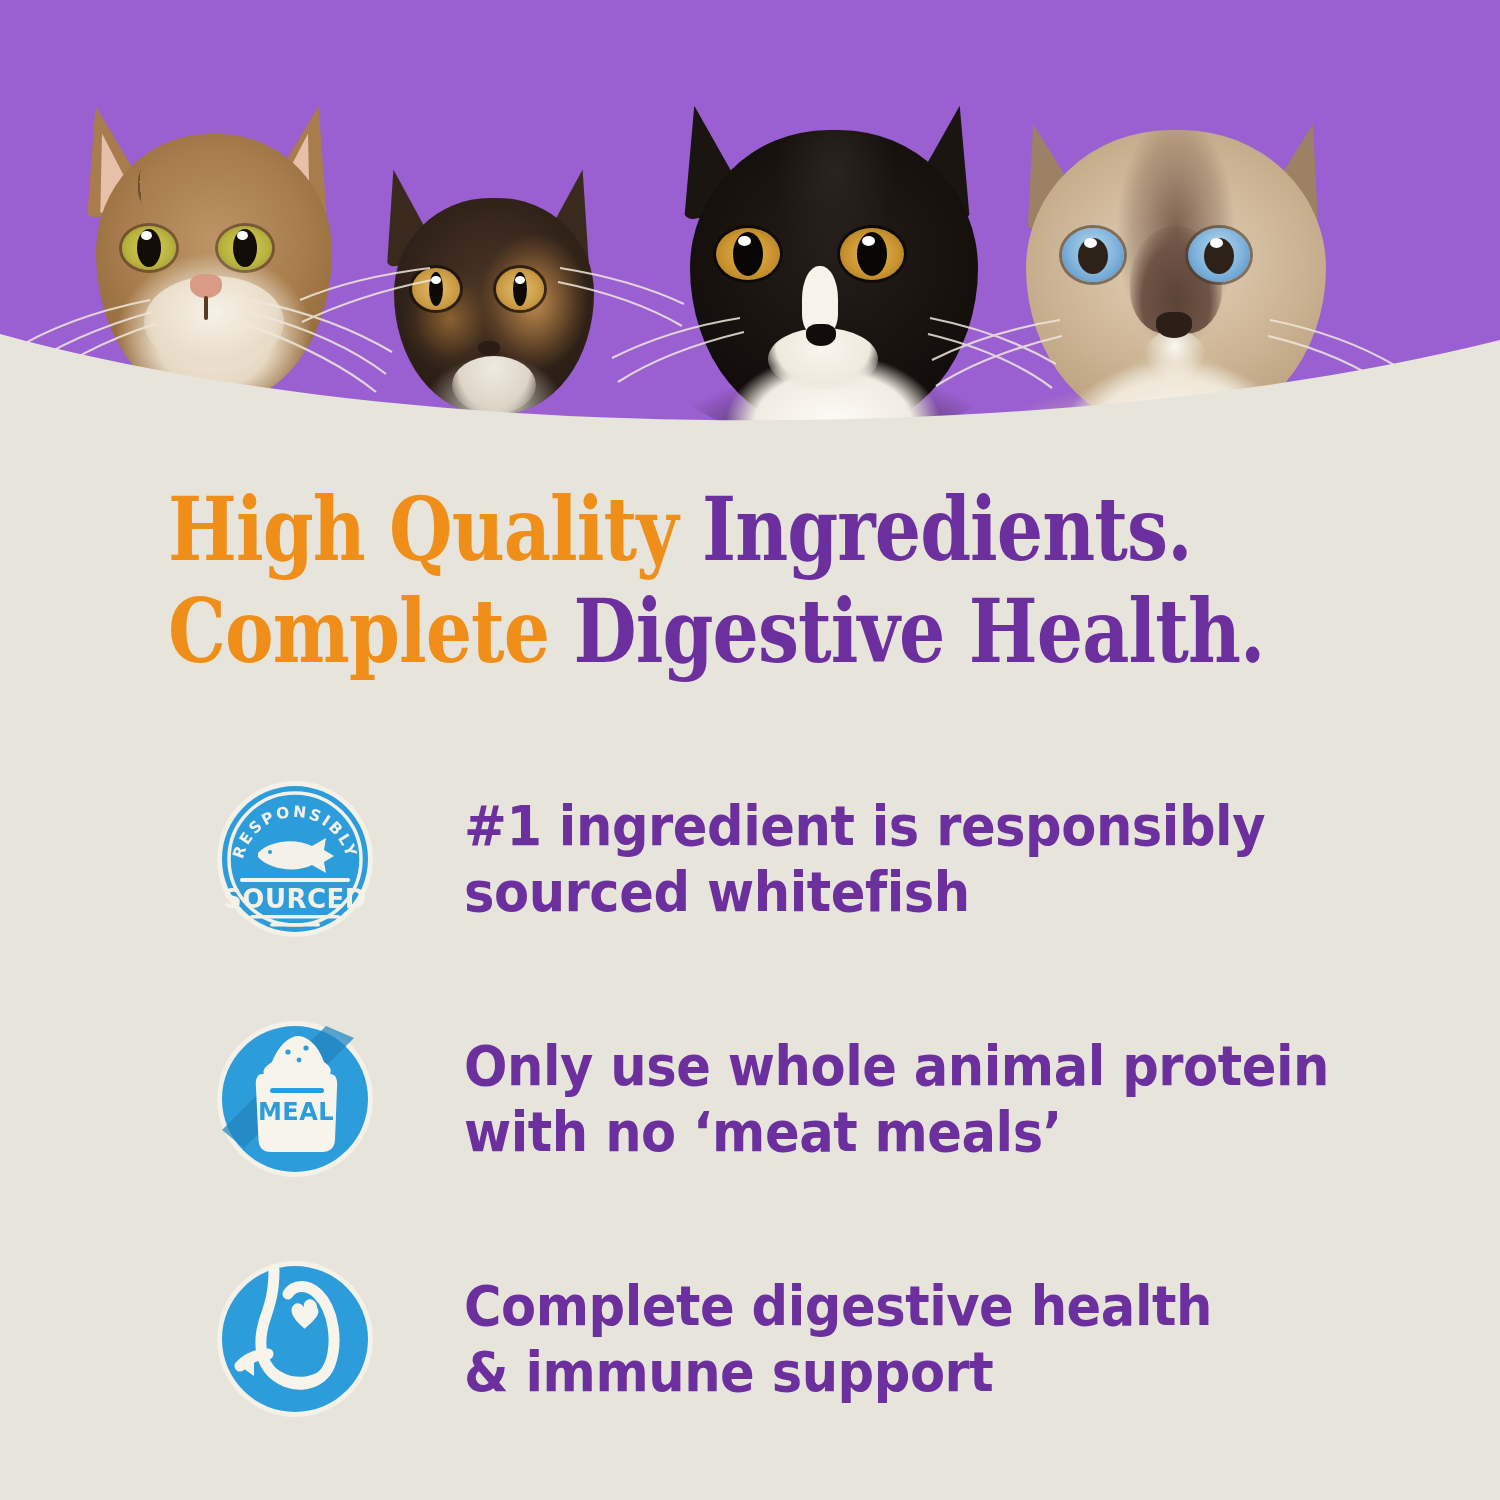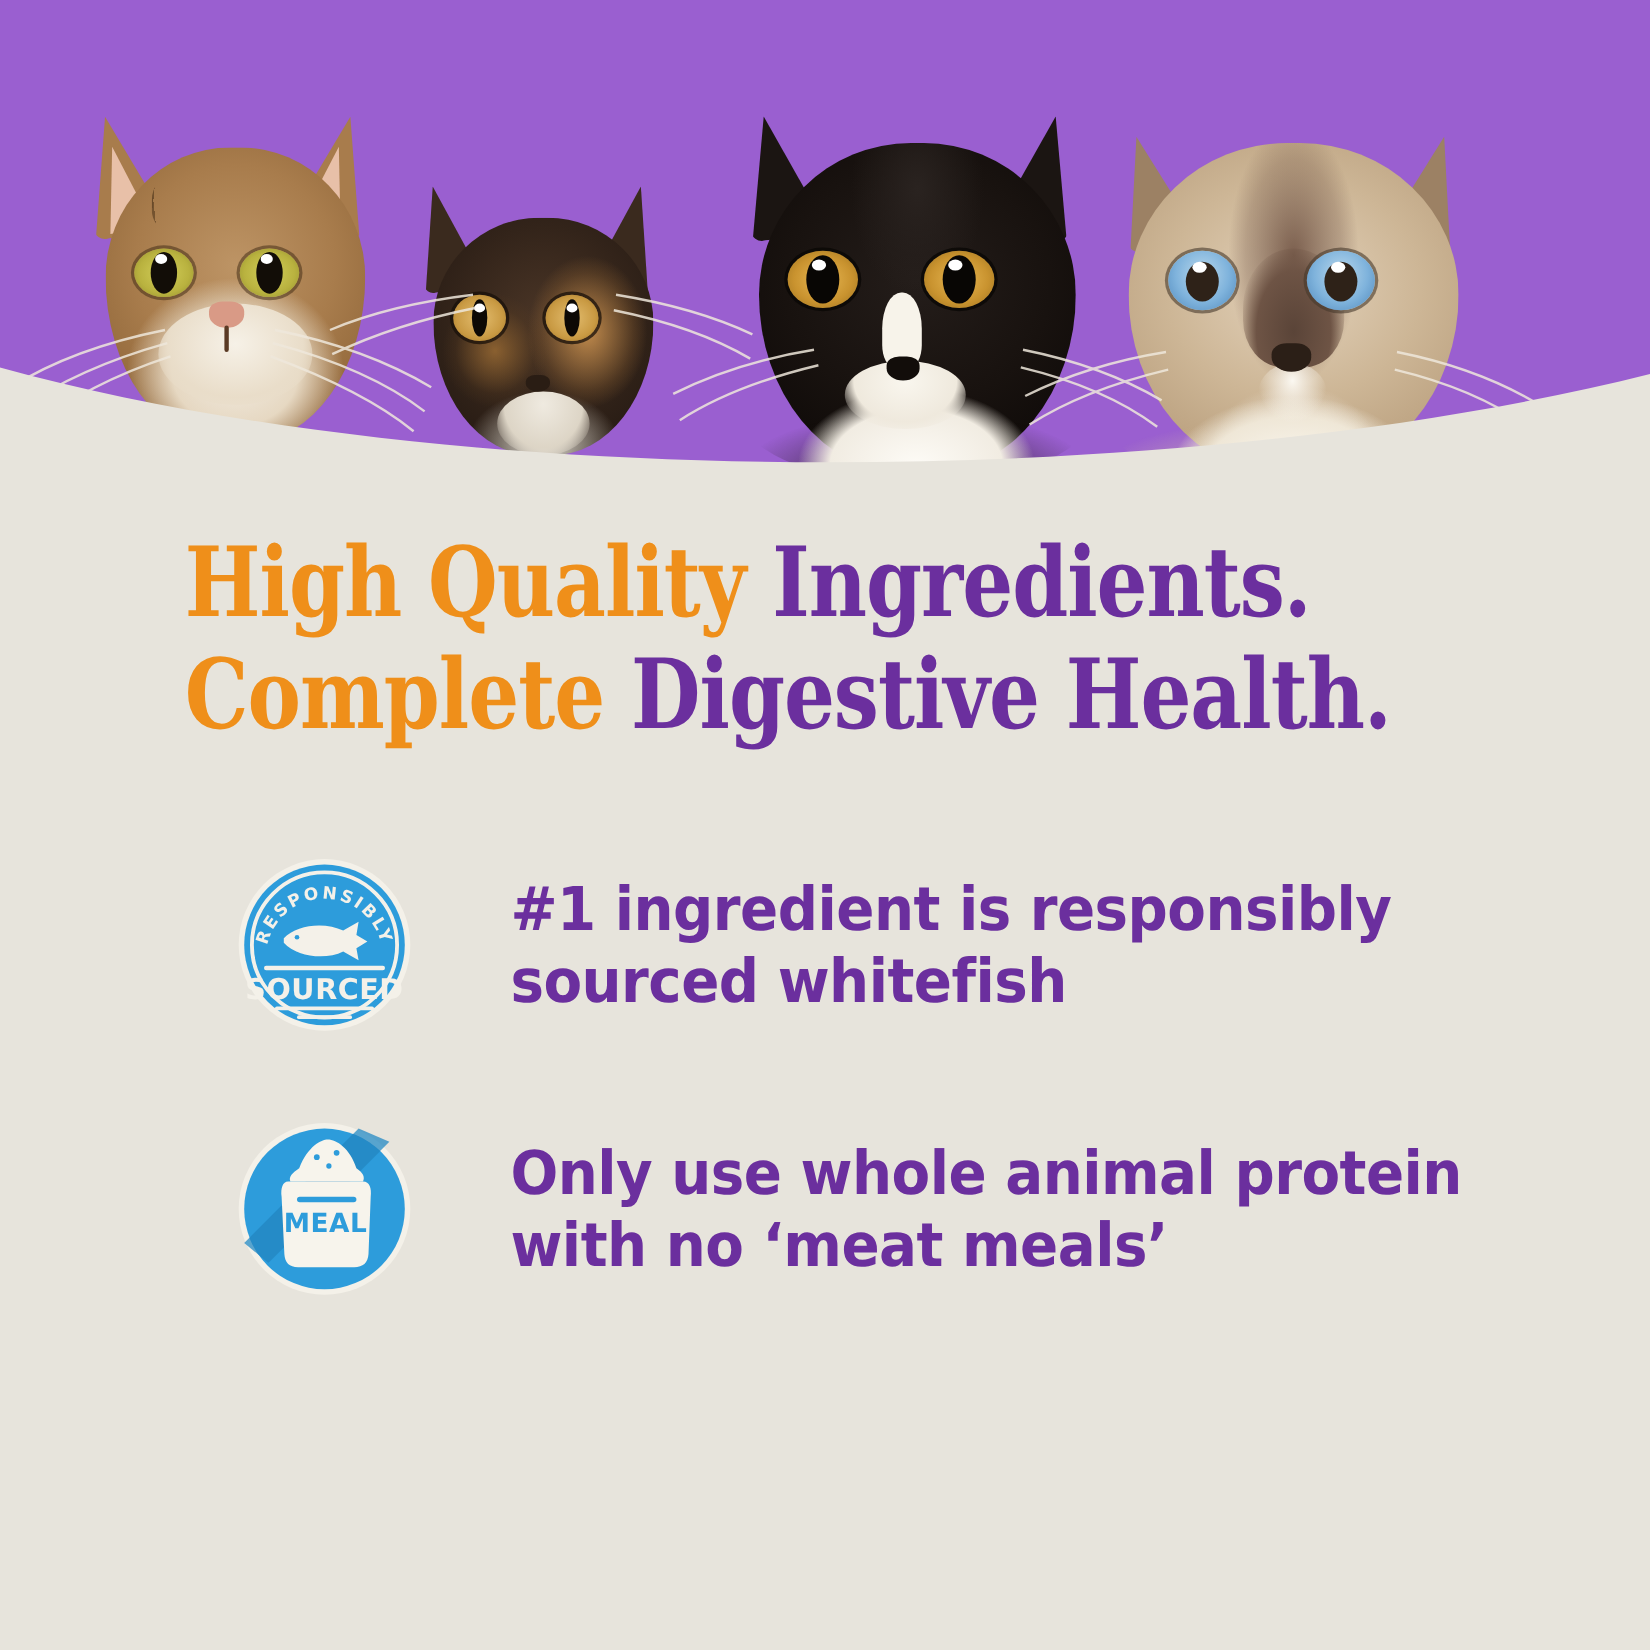--- a/index.html
+++ b/index.html
@@ -367,15 +367,32 @@
           <circle cx="74" cy="34" r="2.6" fill="#2d9cdb"></circle>
           <circle cx="92" cy="30" r="2.6" fill="#2d9cdb"></circle>
           <circle cx="85" cy="42" r="2.4" fill="#2d9cdb"></circle>
           <text x="82" y="102" text-anchor="middle" font-family="DejaVu Sans, Liberation Sans, sans-serif" font-size="24" font-weight="bold" fill="#2d9cdb" letter-spacing="0.5">MEAL</text>
         </svg>
       </div>
       <div class="bullet-text">Only use whole animal protein
 with no ‘meat meals’</div>
     </div>
 
+    <div class="bullet">
+      <div class="icon-wrap">
+        <svg viewBox="0 0 162 162">
+          <circle cx="81" cy="81" r="78" fill="#f4f1e9"></circle>
+          <circle cx="81" cy="81" r="73" fill="#2d9cdb"></circle>
+          <g fill="none" stroke="#f7f4ec" stroke-width="11" stroke-linecap="round" stroke-linejoin="round">
+            <path d="M60 12 C 60 34, 56 46, 52 58 C 44 80, 44 104, 62 118 C 80 132, 108 128, 116 106 C 124 84, 120 52, 104 36 C 94 26, 80 26, 74 36"></path>
+            <path d="M54 96 C 44 96, 34 100, 26 108"></path>
+          </g>
+          <path d="M26 108 l14 -10 l0 20 z" fill="#f7f4ec"></path>
+          <path d="M56 104 C 70 122, 96 124, 112 108 C 110 124, 92 134, 74 128 C 62 124, 56 114, 56 104 Z" fill="#f7f4ec"></path>
+          <path d="M98 46 C 98 40, 92 36, 88 40 C 86 42, 86 44, 87 46 C 86 44, 82 40, 78 43 C 73 47, 76 55, 87 64 C 98 55, 101 50, 98 46 Z" fill="#f7f4ec" transform="translate(2,4) scale(1.15) translate(-10,-6)"></path>
+        </svg>
+      </div>
+      <div class="bullet-text">Complete digestive health
+&amp; immune support</div>
+    </div>
 
   </div>
 </div>
 
 </body></html>

